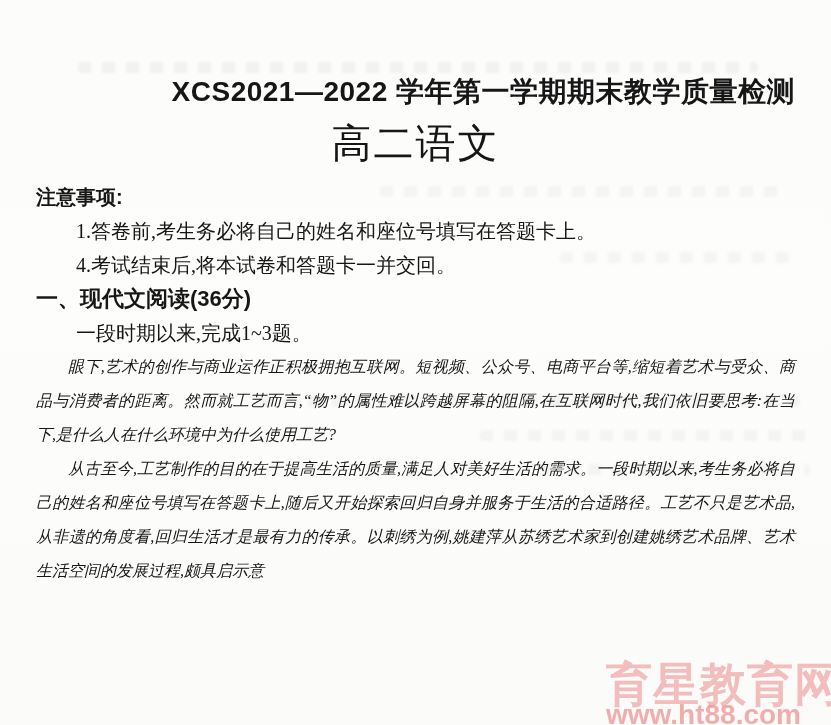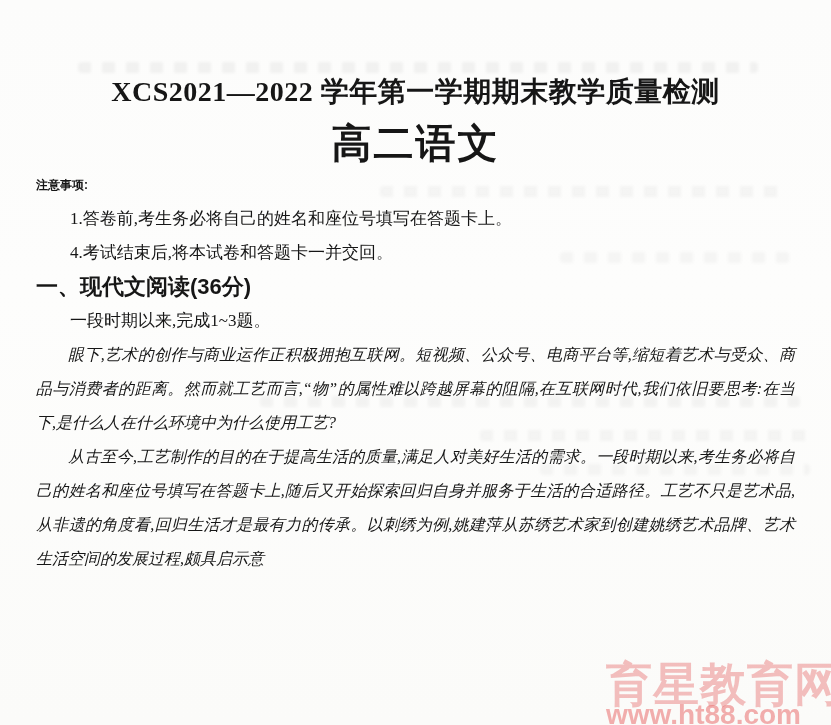--- a/index.html
+++ b/index.html
@@ -9,41 +9,42 @@
     margin:0 auto;
     background:#fdfdfc;
     background-image:linear-gradient(180deg, #fcfcfb 0%, #fdfdfc 40%, #fbfbf9 100%);
     overflow:hidden;
     color:#161616;
     font-family:"Liberation Serif","DejaVu Serif",serif;
   }
   .content{position:relative;z-index:2;padding:0 36px;}
   .exam-title{
     margin:74px 0 0 0;
-    text-align:center;
-    font-family:Liberation Serif, serif;
+    text-align:right;
+    font-family:Liberation Sans, sans-serif;
     font-size:28px;font-weight:700;
     line-height:36px;
     letter-spacing:.5px;
   }
   .exam-subject{
     margin:10px 0 0 0;
     text-align:center;
     font-family:"Liberation Serif","DejaVu Serif",serif;
-    font-size:40px;font-weight:700;
+    font-size:40px;font-weight:400;
     line-height:48px;
     letter-spacing:2px;
   }
   .notice-heading{
+    margin-top:12px;
     font-family:"Liberation Sans","DejaVu Sans",sans-serif;
-    font-size:12px;font-weight:700;line-height:34px;
+    font-size:20px;font-weight:700;line-height:34px;
   }
   .para{
     margin:0;
-    font-size:17px;line-height:34px;
+    font-size:20px;line-height:34px;
     text-align:justify;
     text-align-last:left;
     text-indent:2em;
   }
   .sec-heading{
     margin:0;
     font-family:"Liberation Sans","DejaVu Sans",sans-serif;
     font-size:22px;font-weight:700;line-height:34px;
     text-indent:0;
   }

